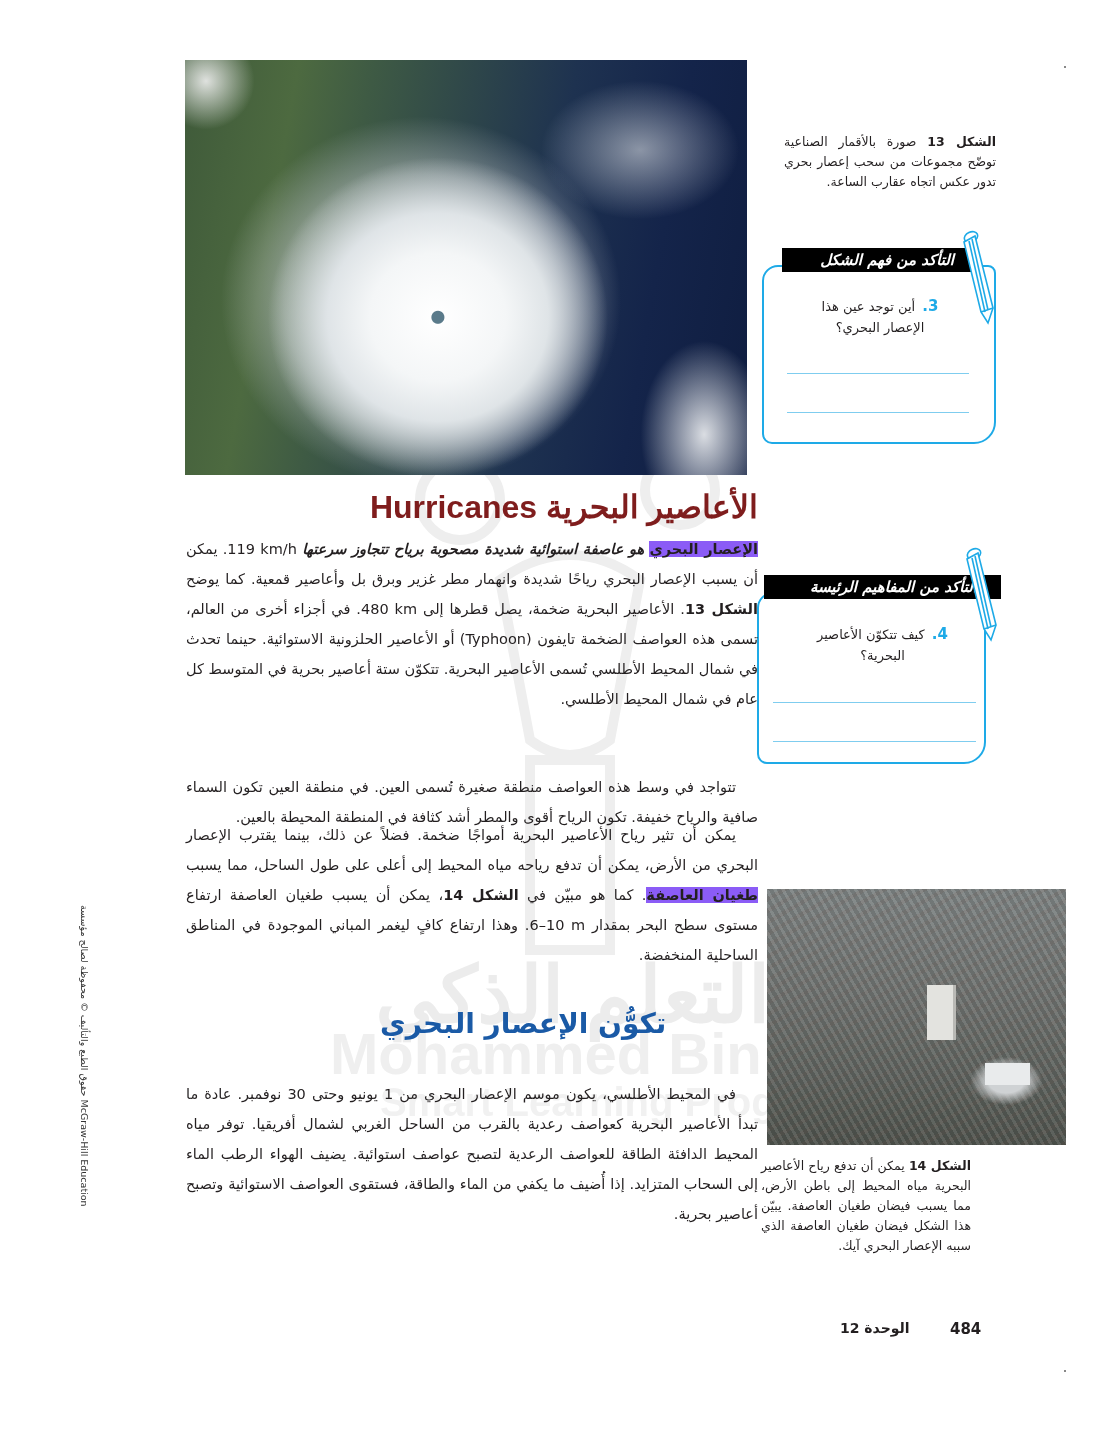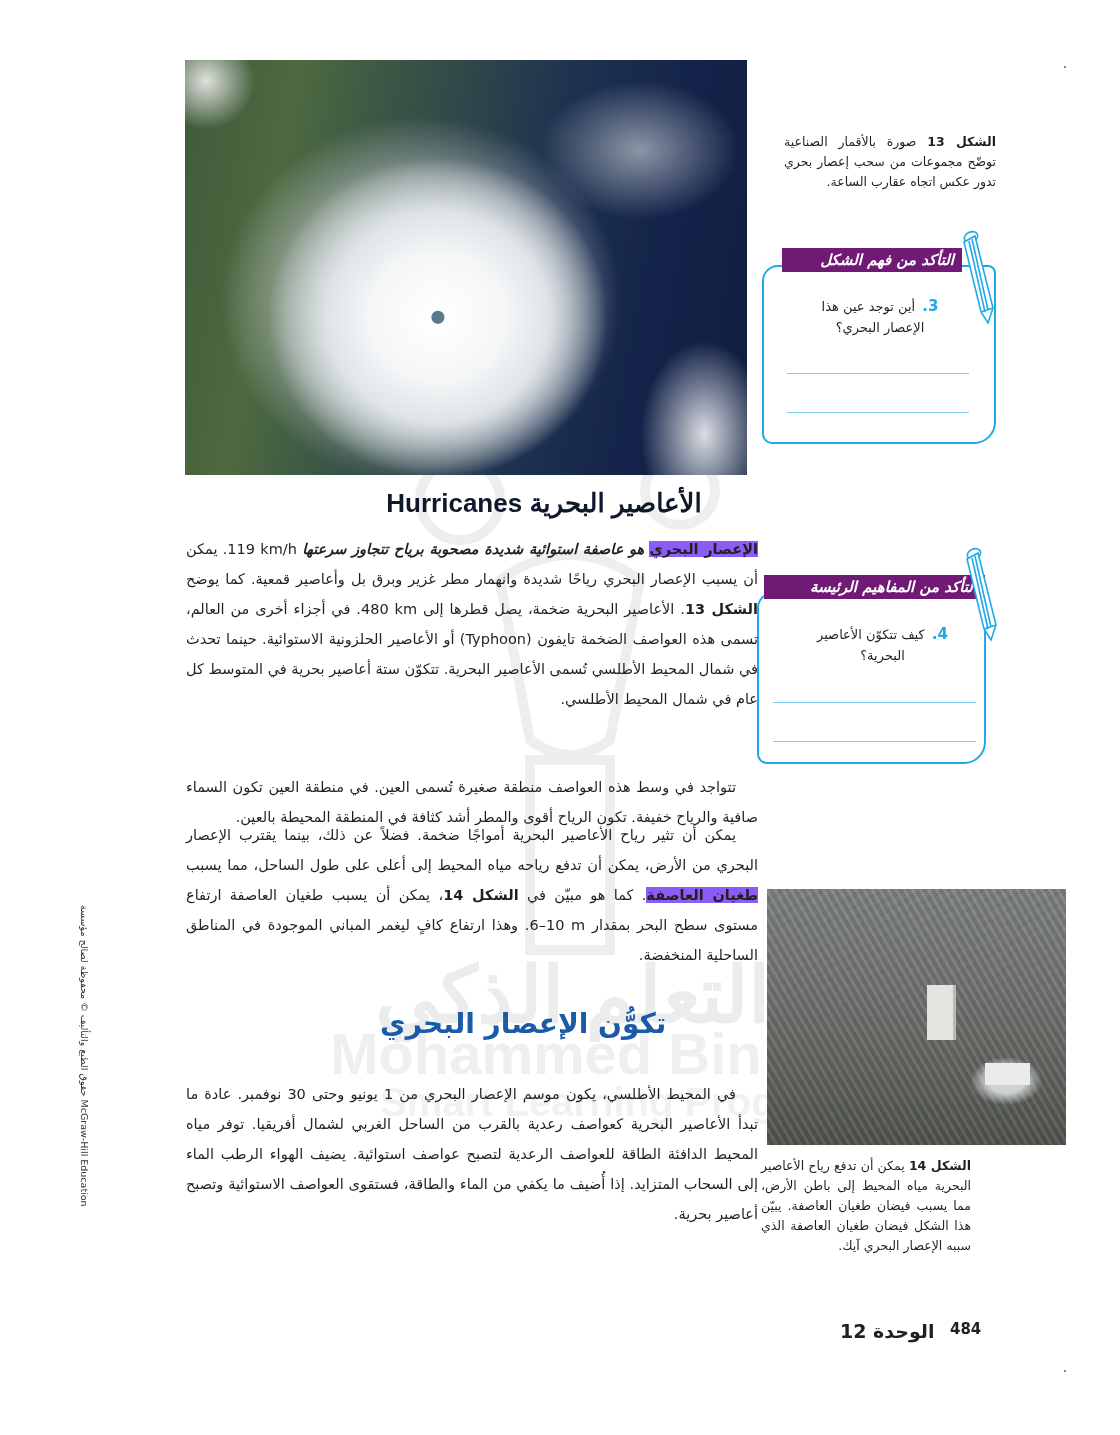--- a/index.html
+++ b/index.html
@@ -48,47 +48,47 @@
   
   .caption { font-size: 12.5px; line-height: 20px; color: #231f20; z-index: 3; }
   .caption b { font-weight: bold; }
   .cap13 { left: 784px; top: 132px; width: 212px; }
   .cap14 { left: 761px; top: 1156px; width: 210px; }
 
   
   .checkbox { z-index: 3; border: 2px solid #1eaae7; border-radius: 16px 8px 22px 10px; background: rgba(255,255,255,0.9); }
   .cb1 { left: 762px; top: 265px; width: 230px; height: 175px; }
   .cb2 { left: 757px; top: 592px; width: 225px; height: 168px; }
-  .cb-band { z-index: 4; background: #701a75; color: #fff; font-weight: bold; font-style: italic; font-size: 15px; height: 24px; line-height: 24px; direction: rtl; text-align: right; padding-right: 8px; }
+  .cb-band { z-index: 4; background: #000000; color: #fff; font-weight: bold; font-style: italic; font-size: 15px; height: 24px; line-height: 24px; direction: rtl; text-align: right; padding-right: 24px; }
   .band1 { left: 782px; top: 248px; width: 172px; }
   .band2 { left: 764px; top: 575px; width: 213px; }
   .cb-q { z-index: 5; direction: rtl; text-align: center; font-size: 13px; line-height: 21px; }
   .cb-q .num { color: #1eaae7; font-weight: bold; font-size: 15px; margin-left: 3px; }
   .q1 { left: 800px; top: 296px; width: 160px; }
   .q2 { left: 800px; top: 624px; width: 165px; }
   .answer-line { z-index: 5; height: 1px; background: #7fcdef; }
   .pencil { z-index: 6; }
 
   
-  .h1 { z-index: 3; left: 330px; top: 488px; width: 428px; direction: rtl; text-align: center; color: #0f172a; font-size: 26px; font-weight: bold; font-family: "Liberation Sans", sans-serif; }
+  .h1 { z-index: 3; left: 330px; top: 488px; width: 428px; direction: rtl; text-align: right; color: #7f1d1d; font-size: 32px; font-weight: bold; font-family: "Liberation Sans", sans-serif; }
   .h2 { z-index: 3; left: 380px; top: 1007px; width: 358px; direction: rtl; text-align: left; color: #1a5aa6; font-size: 28px; font-weight: bold; }
 
   
   .body-p { z-index: 3; font-size: 14.5px; line-height: 30px; color: #231f20; }
   .p1 { left: 186px; top: 534px; width: 572px; }
   .p2 { left: 186px; top: 772px; width: 572px; }
   .p3 { left: 186px; top: 820px; width: 572px; }
   .p4 { left: 186px; top: 1040px; width: 572px; margin-top: 39px; }
   .hl { background: #8b5cf6; font-weight: bold; }
   .defn { font-weight: bold; font-style: italic; }
   .indent { display: inline-block; width: 22px; }
 
   
   .page-num { z-index: 3; left: 950px; top: 1320px; font-weight: bold; font-size: 15px; }
-  .unit { z-index: 3; left: 840px; top: 1320px; font-weight: bold; font-size: 19px; direction: rtl; }
+  .unit { z-index: 3; left: 840px; top: 1320px; font-weight: bold; font-size: 14px; direction: rtl; }
   .sidebar-credit { z-index: 3; left: 90px; top: 905px; transform-origin: 0 0; transform: rotate(90deg); white-space: nowrap; font-size: 9.5px; color: #333; }
   .tick { z-index: 3; width: 2px; height: 2px; background: #888; }
 </style>
 </head>
 <body>
 
 <div class="wm wm-ar">التعلم الذكي</div>
 <div class="wm wm-en1">Mohammed Bin Rashid</div>
 <div class="wm wm-en2">Smart Learning Program</div>
 <svg class="wm wm-logo" viewBox="0 0 380 520">

